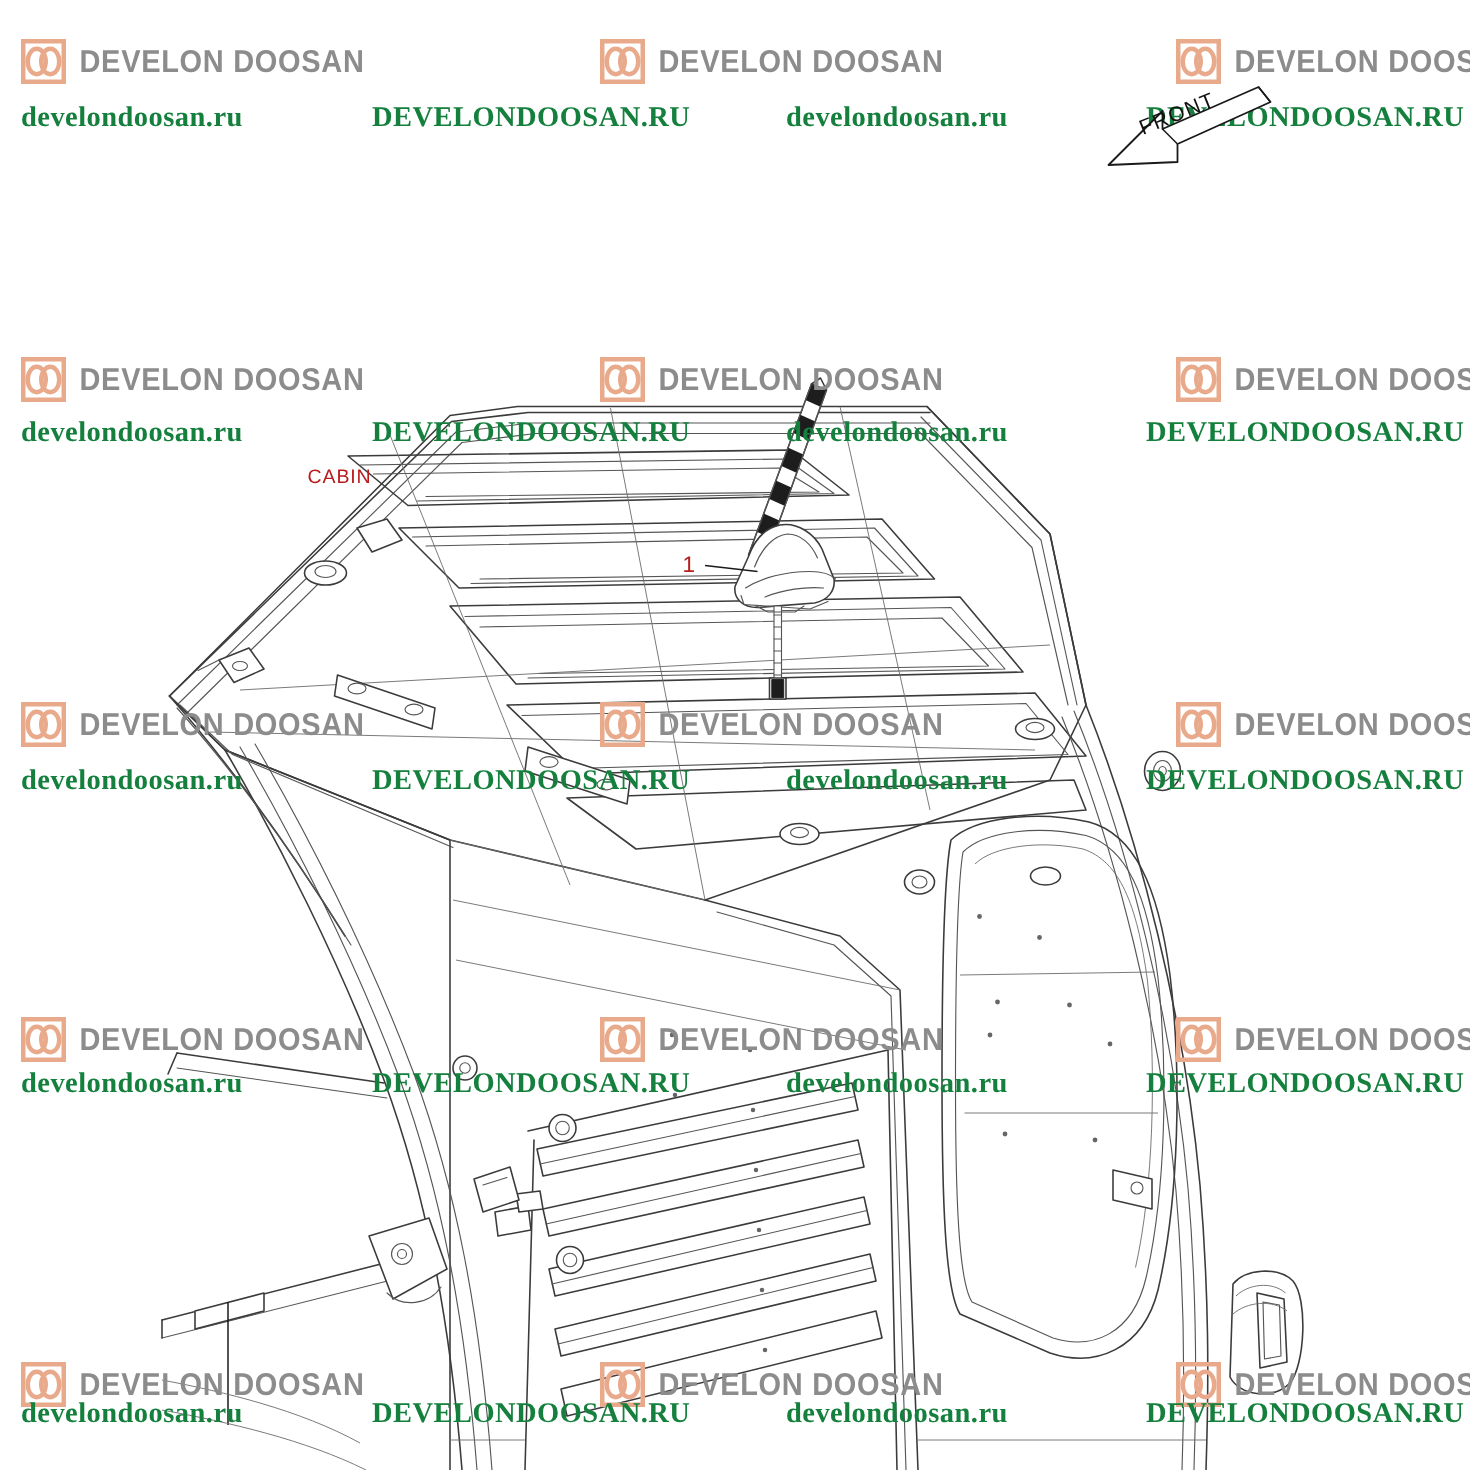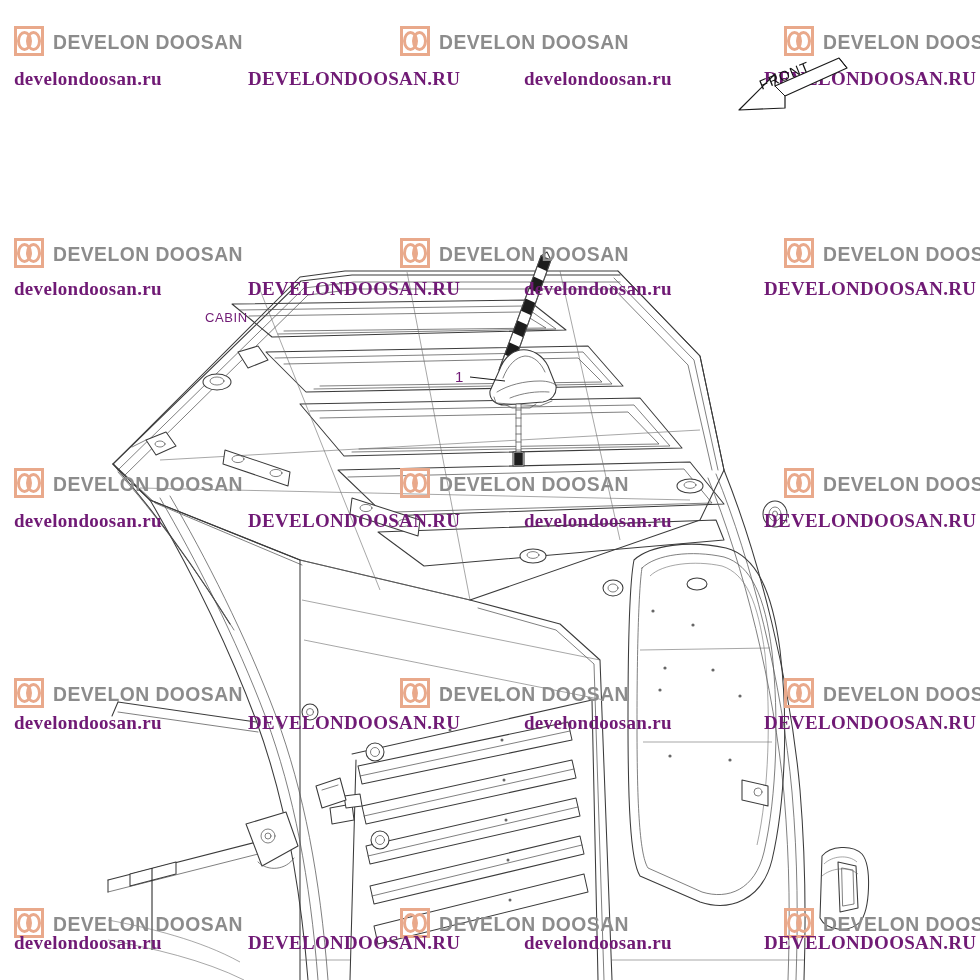--- a/index.html
+++ b/index.html
@@ -22,25 +22,25 @@
   .wm-mark .c1{left:3px;}
   .wm-mark .c2{left:12px;}
   .wm-word{display:flex;flex-direction:row;gap:2px;}
   .wm-word .rule{height:2px;background:#9a9a9a;width:100%;}
   .wm-word .txt{font-family:"Liberation Sans Narrow","Liberation Sans",sans-serif;
       font-weight:bold;font-size:21px;line-height:21px;color:#8c8c8c;
       letter-spacing:.5px;transform:scaleX(.92);transform-origin:left center;
       white-space:nowrap;}
 
   .wm-url{position:absolute;font-family:"Liberation Serif","DejaVu Serif",serif;
-      font-weight:bold;font-size:19px;color:#701a75;white-space:nowrap;letter-spacing:.3px;}
+      font-weight:bold;font-size:19px;color:#15803d;white-space:nowrap;letter-spacing:.3px;}
   .wm-url.upper{font-size:19px;}
 
   
-  .lbl{position:absolute;font-family:"Liberation Sans",sans-serif;color:#701a75;z-index:6;}
+  .lbl{position:absolute;font-family:"Liberation Sans",sans-serif;color:#b91c1c;z-index:6;}
   #cabin-label{left:205px;top:310px;font-size:13px;letter-spacing:.6px;}
   #callout-1{left:455px;top:368px;font-size:15px;}
   #front-text{position:absolute;left:757px;top:78px;z-index:7;
       font-family:"Liberation Sans",sans-serif;font-size:14px;color:#111;
       transform:rotate(-22deg);transform-origin:left top;letter-spacing:1px;}
 </style>
 </head>
 <body>
 
 <div id="stage">

